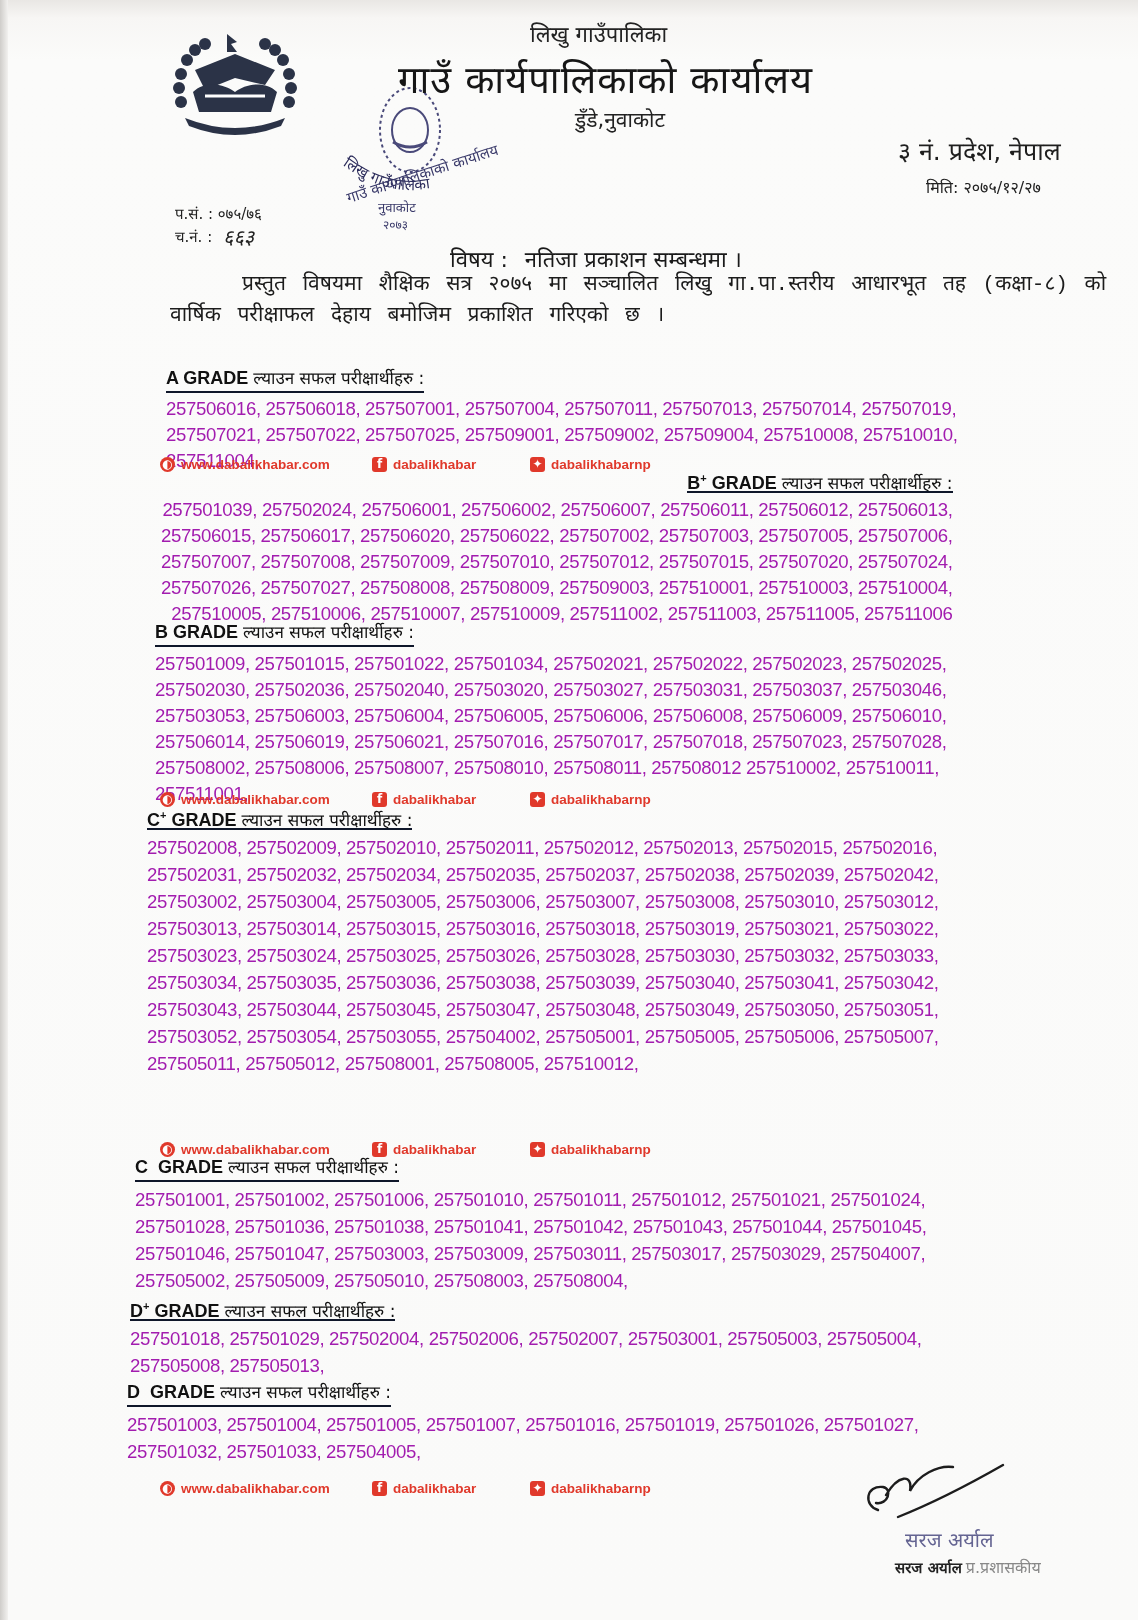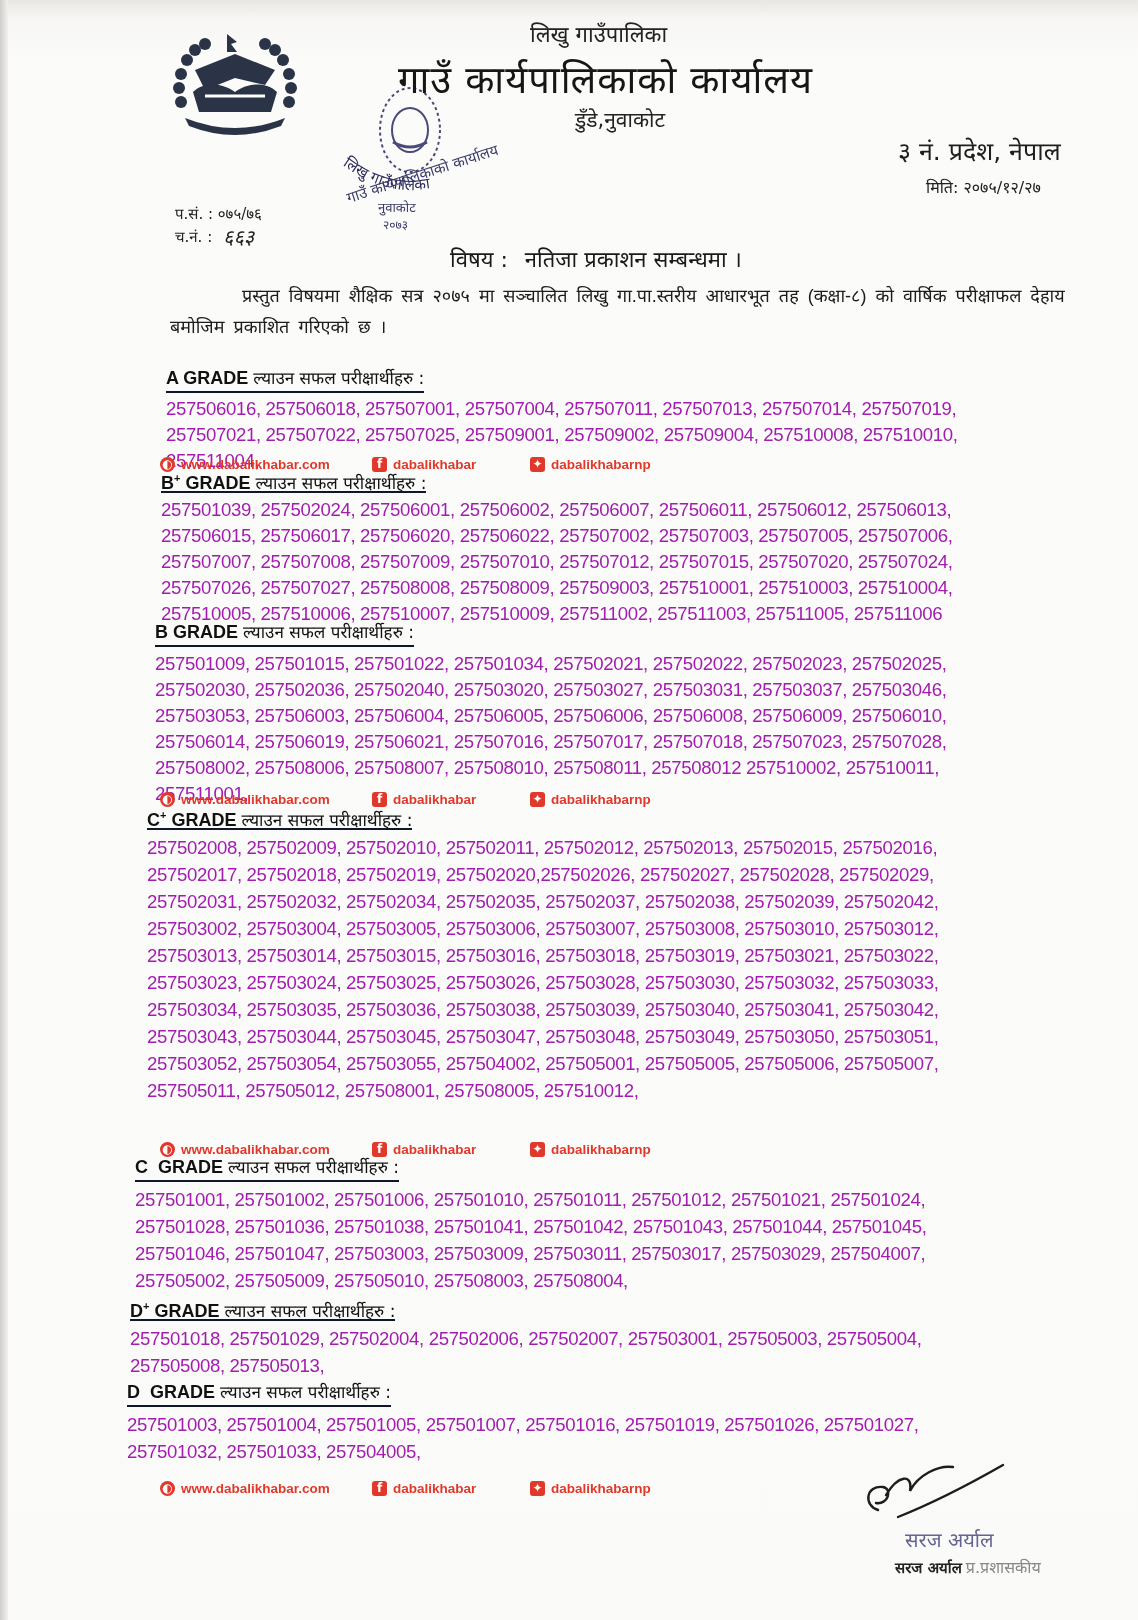--- a/index.html
+++ b/index.html
@@ -42,22 +42,22 @@
       left: 926px; top: 176px; font-size: 16px; font-family: "DejaVu Sans", sans-serif; color: #222;
     }
     .meta {
       left: 175px; top: 203px; font-size: 15px; font-family: "DejaVu Sans", sans-serif; color: #222; line-height: 23px;
     }
     .meta .chno { font-size: 20px; font-family: "DejaVu Serif", serif; font-style: italic; margin-left: 6px; vertical-align: -2px; }
     .subject {
       left: 450px; top: 243px; font-size: 22px; font-family: "DejaVu Sans", sans-serif; color: #1a1a1a;
     }
     .intro {
-      left: 170px; top: 281px; width: 940px; font-size: 18px; line-height: 31px;
-      font-family: Liberation Sans, sans-serif; color: #1c1c1c; text-indent: 72px; word-spacing: 4px;
+      left: 170px; top: 269px; width: 940px; font-size: 21px; line-height: 31px;
+      font-family: Liberation Mono, monospace; color: #1c1c1c; text-indent: 72px; word-spacing: 4px;
     }
     .section { position: absolute; }
     .grade-title {
       font-family: "Liberation Sans", sans-serif; font-weight: bold; font-size: 18px;
       display: inline-block; border-bottom: 2px solid #0f172a; padding-bottom: 1px; color: #111;
       height: 24px; line-height: 24px;
     }
     .grade-title .dev { font-family: "DejaVu Sans", sans-serif; font-weight: normal; font-size: 17px; }
     .grade-title sup { font-size: 11px; }
     .ids {
@@ -154,21 +154,21 @@
 
 <div class="section" id="sec-0" style="left:166px;top:366px;">
   <div class="grade-title"><span>A GRADE</span> <span class="dev">ल्याउन सफल परीक्षार्थीहरु :</span></div>
   <div class="ids" style="margin-top:3px">
     <div class="row">257506016, 257506018, 257507001, 257507004, 257507011, 257507013, 257507014, 257507019,</div>
     <div class="row">257507021, 257507022, 257507025, 257509001, 257509002, 257509004, 257510008, 257510010,</div>
     <div class="row">257511004,</div>
   </div>
 </div>
 
-<div class="section" style="left:161px;top:466px;">
+<div class="section" style="left:161px;top:466px;text-align:right;">
   <div class="grade-title"><span>B</span><sup>+</sup> <span>GRADE</span> <span class="dev">ल्याउन सफल परीक्षार्थीहरु :</span></div>
   <div class="ids" style="margin-top:4px">
     <div class="row">257501039, 257502024, 257506001, 257506002, 257506007, 257506011, 257506012, 257506013,</div>
     <div class="row">257506015, 257506017, 257506020, 257506022, 257507002, 257507003, 257507005, 257507006,</div>
     <div class="row">257507007, 257507008, 257507009, 257507010, 257507012, 257507015, 257507020, 257507024,</div>
     <div class="row">257507026, 257507027, 257508008, 257508009, 257509003, 257510001, 257510003, 257510004,</div>
     <div class="row">257510005, 257510006, 257510007, 257510009, 257511002, 257511003, 257511005, 257511006</div>
   </div>
 </div>
 
@@ -181,21 +181,20 @@
     <div class="row">257506014, 257506019, 257506021, 257507016, 257507017, 257507018, 257507023, 257507028,</div>
     <div class="row">257508002, 257508006, 257508007, 257508010, 257508011, 257508012 257510002, 257510011,</div>
     <div class="row">257511001,</div>
   </div>
 </div>
 
 <div class="section" style="left:147px;top:803px;">
   <div class="grade-title"><span>C</span><sup>+</sup> <span>GRADE</span> <span class="dev">ल्याउन सफल परीक्षार्थीहरु :</span></div>
   <div class="ids" style="margin-top:4px;line-height:27px">
     <div class="row" style="height:27px">257502008, 257502009, 257502010, 257502011, 257502012, 257502013, 257502015, 257502016,</div>
-    <div class="row" style="height:27px">257502017, 257502018, 257502019, 257502020,257502026, 257502027, 257502028, 257502029,</div>
     <div class="row" style="height:27px">257502031, 257502032, 257502034, 257502035, 257502037, 257502038, 257502039, 257502042,</div>
     <div class="row" style="height:27px">257503002, 257503004, 257503005, 257503006, 257503007, 257503008, 257503010, 257503012,</div>
     <div class="row" style="height:27px">257503013, 257503014, 257503015, 257503016, 257503018, 257503019, 257503021, 257503022,</div>
     <div class="row" style="height:27px">257503023, 257503024, 257503025, 257503026, 257503028, 257503030, 257503032, 257503033,</div>
     <div class="row" style="height:27px">257503034, 257503035, 257503036, 257503038, 257503039, 257503040, 257503041, 257503042,</div>
     <div class="row" style="height:27px">257503043, 257503044, 257503045, 257503047, 257503048, 257503049, 257503050, 257503051,</div>
     <div class="row" style="height:27px">257503052, 257503054, 257503055, 257504002, 257505001, 257505005, 257505006, 257505007,</div>
     <div class="row" style="height:27px">257505011, 257505012, 257508001, 257508005, 257510012,</div>
   </div>
 </div>

